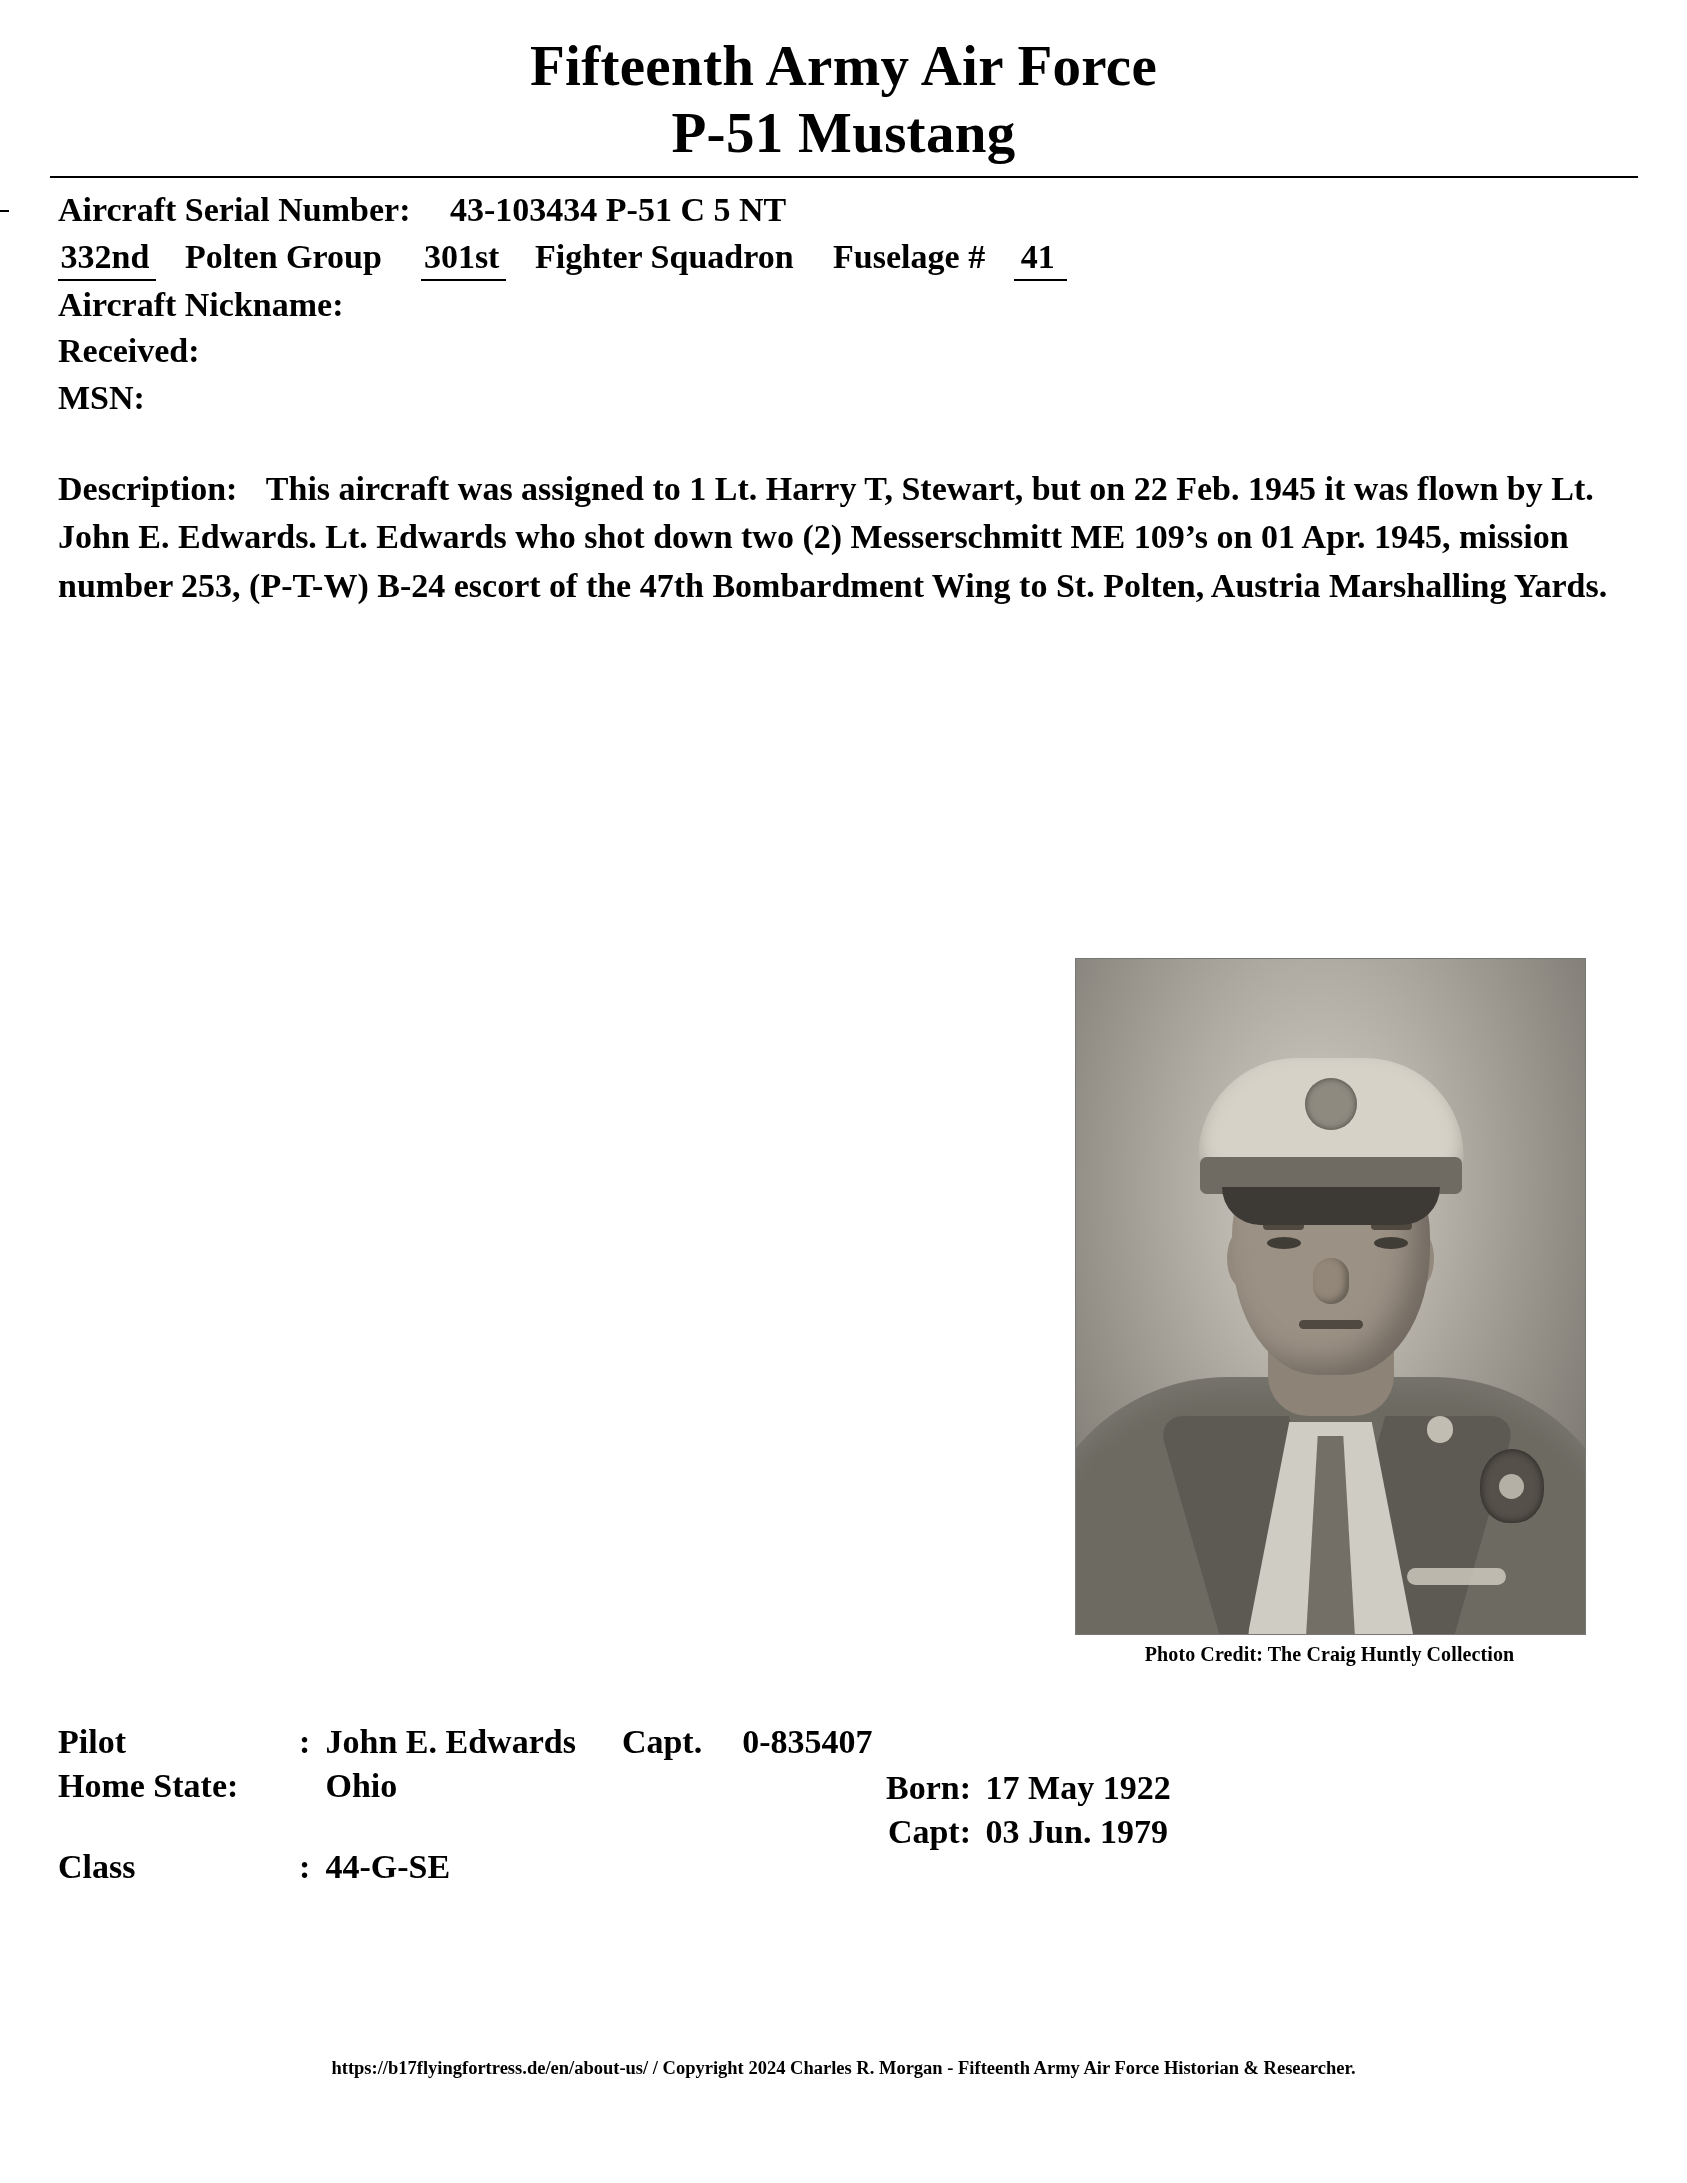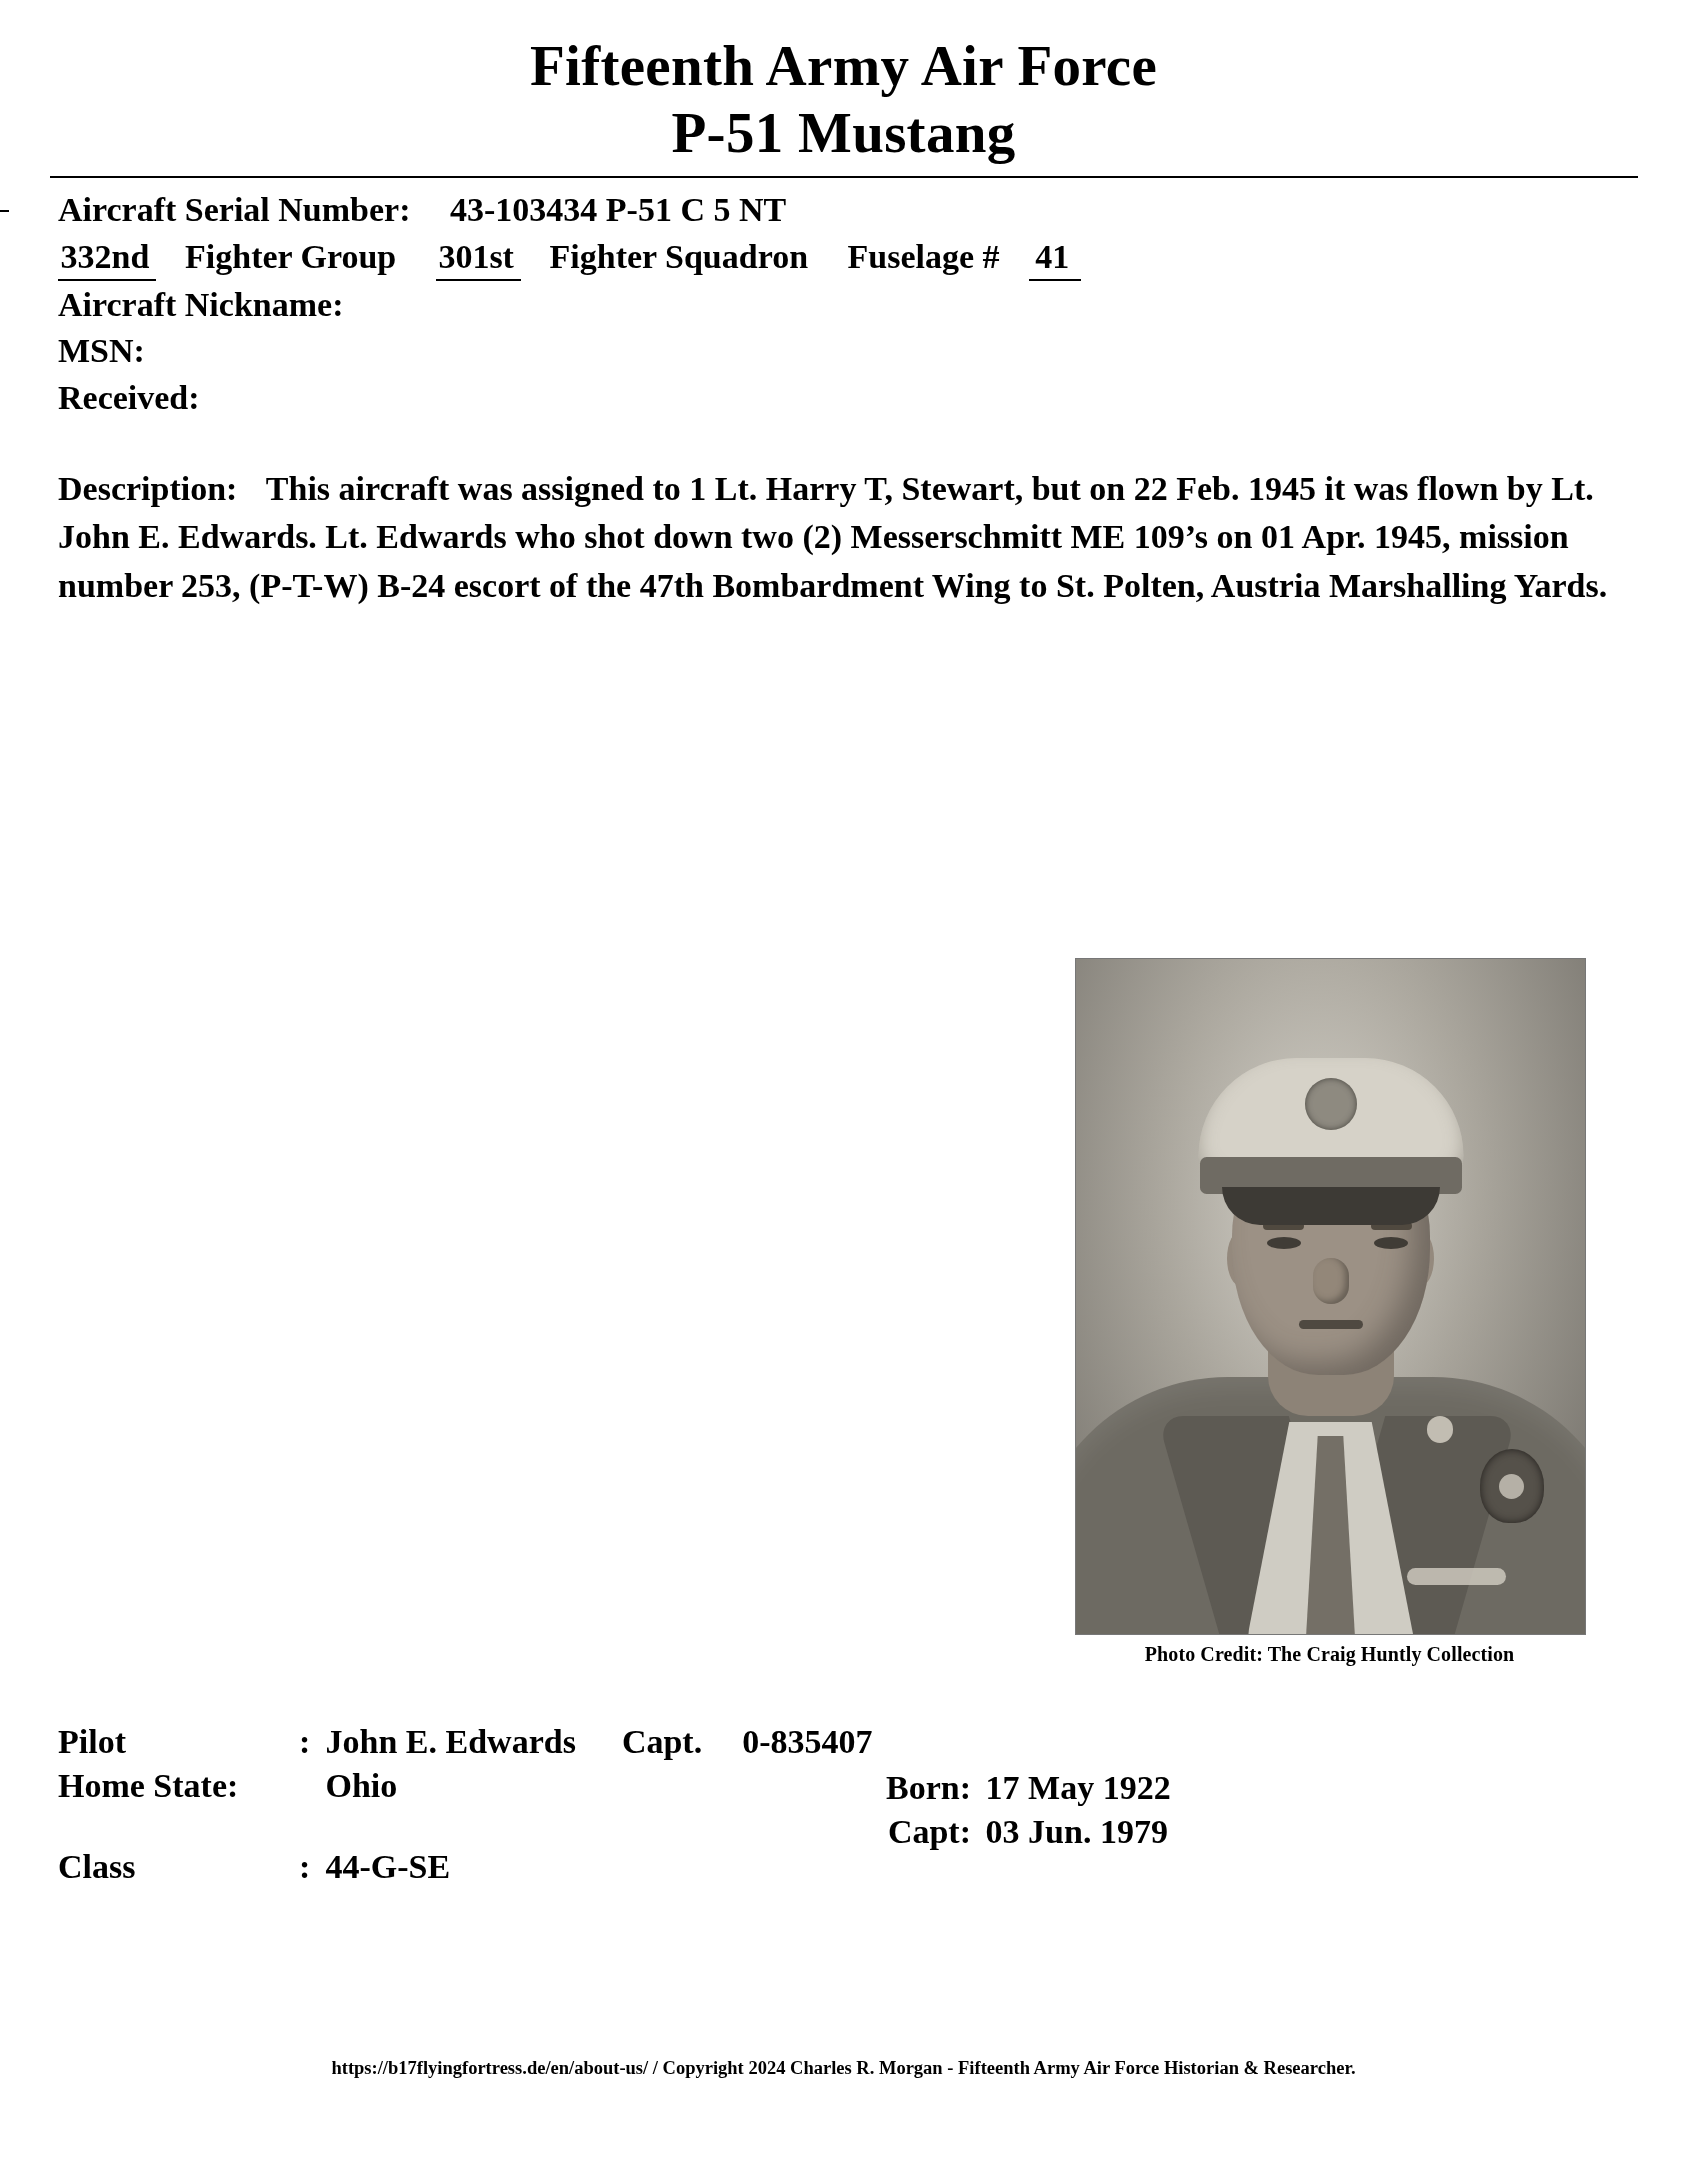--- a/index.html
+++ b/index.html
@@ -322,45 +322,45 @@
     <div class="spec-row">
       <span class="spec-label">Aircraft Serial Number:</span>
       <span class="gap-md"></span>
       <span class="spec-val">43-103434 P-51 C 5 NT</span>
     </div>
 
 
     <div class="spec-row">
       <span class="underlined">332nd</span>
       <span class="gap-sm"></span>
-      <span class="spec-label">Fighter Group</span>
+      <span class="spec-label">Polten Group</span>
       <span class="gap-md"></span>
       <span class="underlined">301st</span>
       <span class="gap-sm"></span>
       <span class="spec-label">Fighter Squadron</span>
       <span class="gap-md"></span>
       <span class="spec-label">Fuselage #</span>
       <span class="gap-sm"></span>
       <span class="underlined small">41</span>
     </div>
 
     <div class="spec-row">
       <span class="spec-label">Aircraft Nickname:</span>
       <span class="gap-sm"></span>
       <span class="spec-val"></span>
     </div>
 
     <div class="spec-row">
+      <span class="spec-label">Received:</span>
+      <span class="gap-sm"></span>
+      <span class="spec-val"></span>
+    </div>
+
+    <div class="spec-row">
       <span class="spec-label">MSN:</span>
-      <span class="gap-sm"></span>
-      <span class="spec-val"></span>
-    </div>
-
-    <div class="spec-row">
-      <span class="spec-label">Received:</span>
       <span class="gap-sm"></span>
       <span class="spec-val"></span>
     </div>
 
   </div>
 
   <div class="description">
     <span>Description:</span>
     <span class="gap-sm"></span>
     <span>This aircraft was assigned to 1 Lt. Harry T, Stewart, but on 22 Feb. 1945 it was flown by Lt. John E. Edwards. Lt. Edwards who shot down two (2) Messerschmitt ME 109’s on 01 Apr. 1945, mission number 253, (P-T-W) B-24 escort of the 47th Bombardment Wing to St. Polten, Austria Marshalling Yards.</span>

